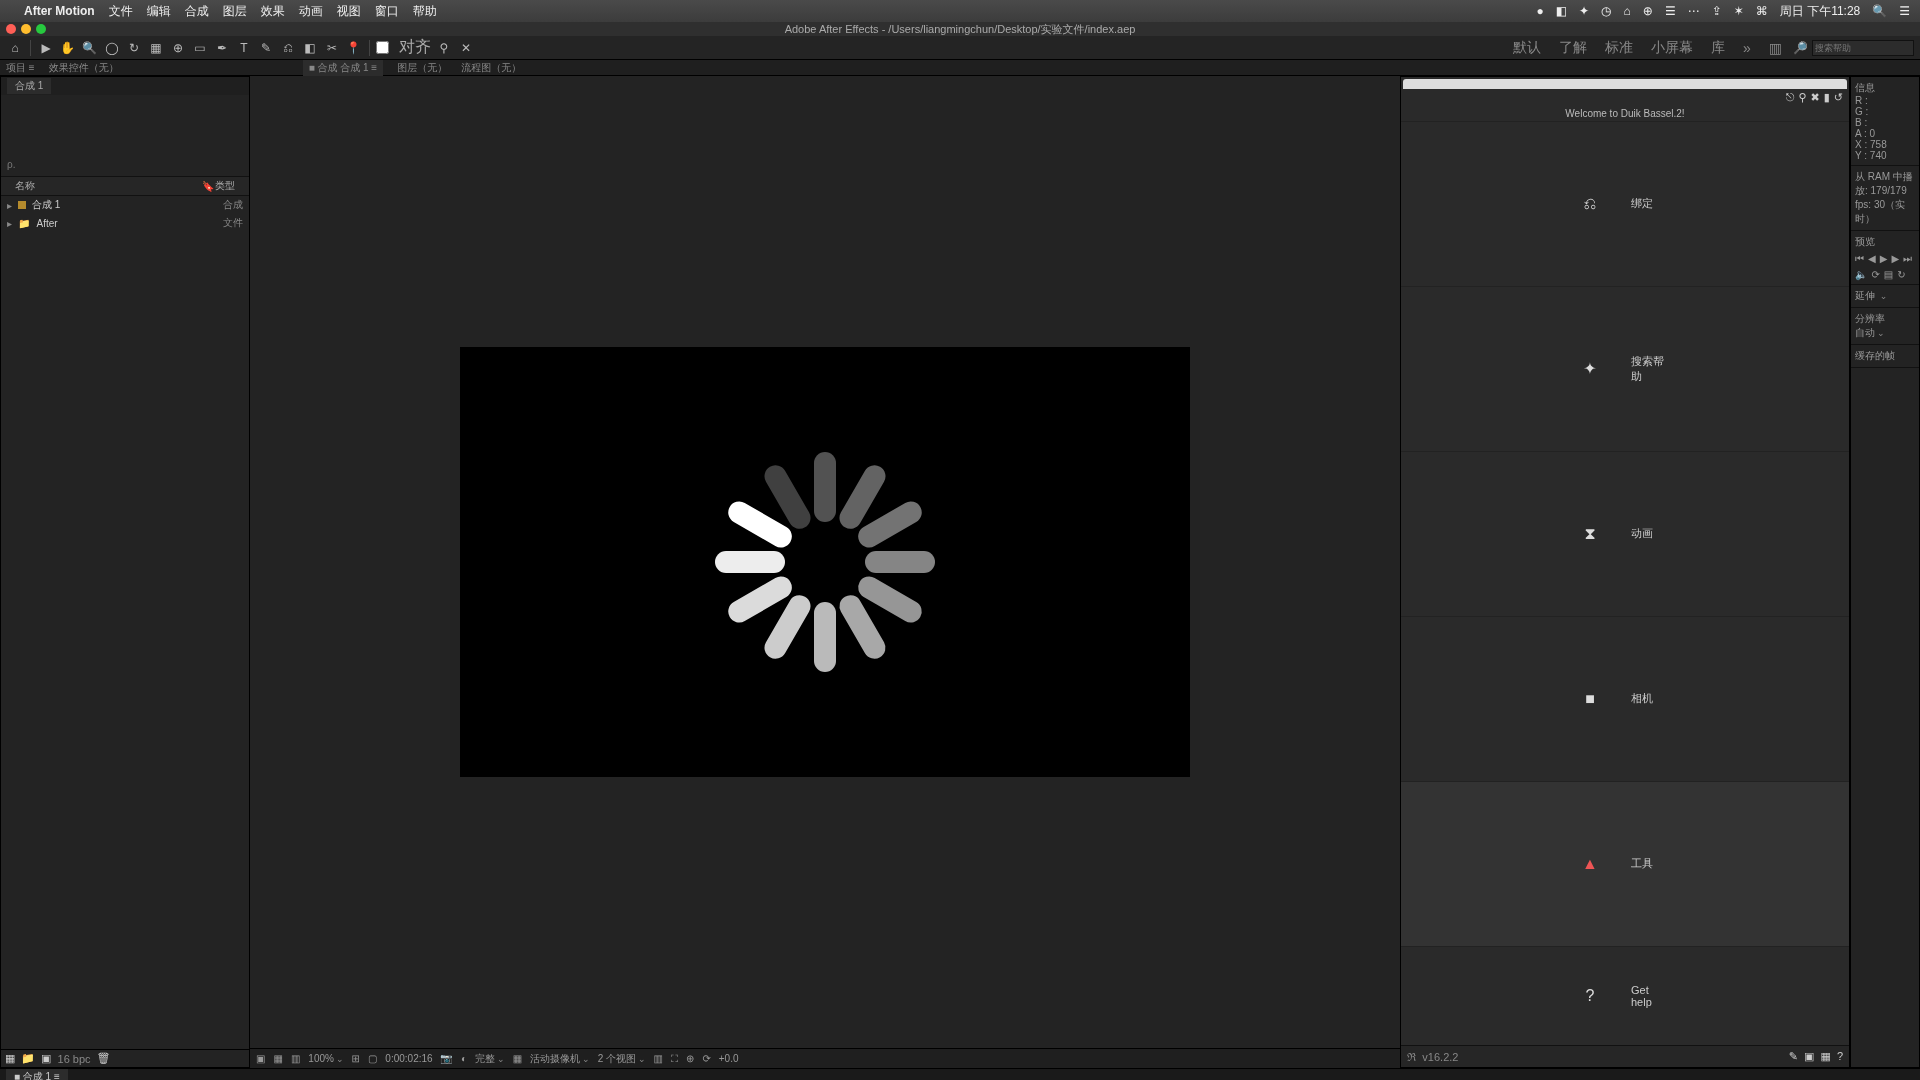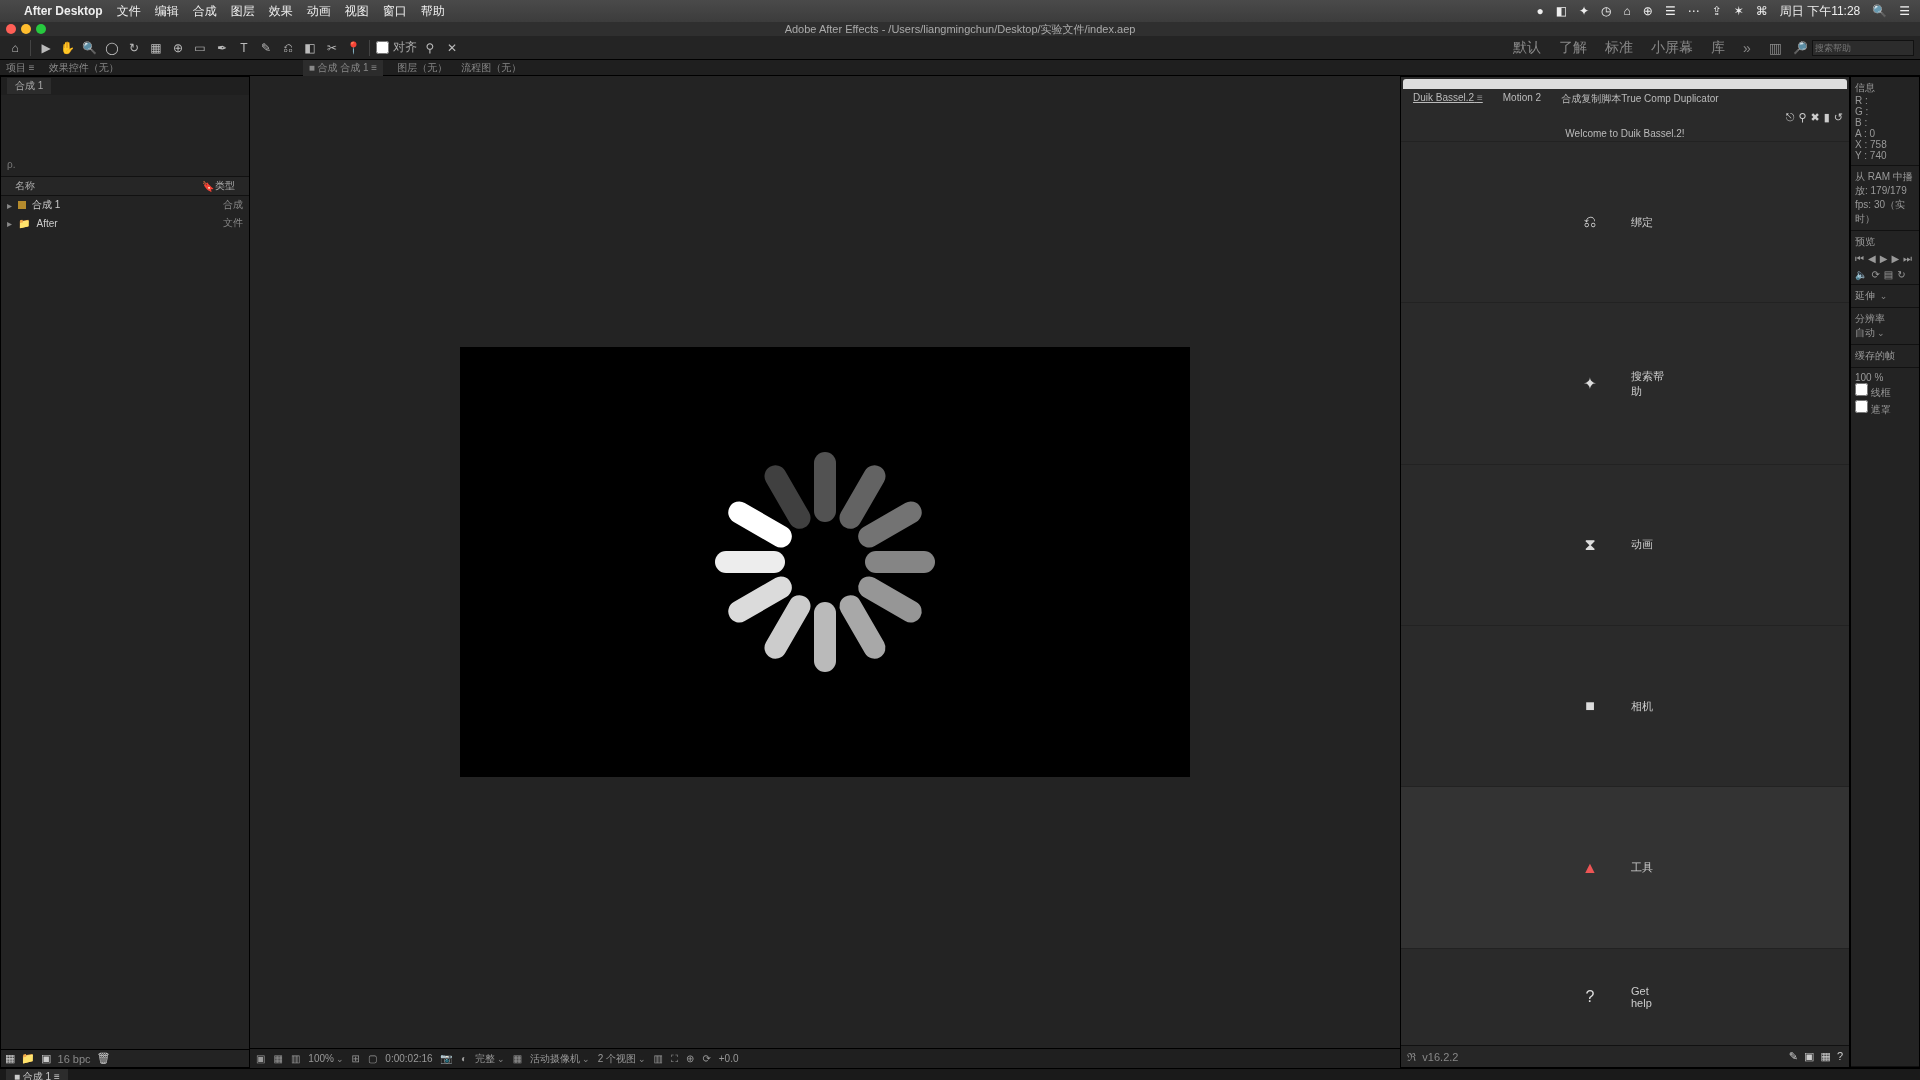--- a/index.html
+++ b/index.html
@@ -15,21 +15,21 @@
   
   .win-title { height:14px; background:#2f2f2f; color:#aaa; font-size:11px; text-align:center; line-height:14px; position:relative; }
   .traffic { position:absolute; left:6px; top:2px; display:flex; gap:5px; }
   .tl { width:10px; height:10px; border-radius:50%; }
   .tl.r{background:#ff5f56;} .tl.y{background:#ffbd2e;} .tl.g{background:#27c93f;}
 
   
   .toolbar { height:24px; background:#242424; border-bottom:1px solid #000; display:flex; align-items:center; padding:0 6px; gap:4px; }
   .tool-ico { width:18px; height:18px; display:flex; align-items:center; justify-content:center; color:#bbb; font-size:12px; border-radius:2px; }
   .tool-sep { width:1px; height:16px; background:#444; margin:0 2px; }
-  .tool-text { font-size:12px; color:#aaa; }
+  .tool-text { font-size:16px; color:#aaa; margin-left:6px; }
 
   
   .ws-tabs { margin-left:auto; display:flex; gap:2px; align-items:center; }
   .ws-tab { padding:2px 8px; font-size:14px; color:#888; }
 
   
   .second-bar { height:16px; background:#1f1f1f; border-bottom:1px solid #000; display:flex; align-items:center; padding:0 6px; gap:14px; font-size:10px; color:#888; }
 
   
   .main { display:flex; height: calc(1080px - 22px - 14px - 24px - 16px - 12px); }
@@ -92,21 +92,21 @@
 
   
   .muted{color:#888;}
   .chev::after{content:"⌄"; font-size:9px; margin-left:2px; color:#888;}
 </style>
 </head>
 <body>
 
 <div class="mac-menubar">
   <span class="apple"></span>
-  <span class="app">After Desktop</span>
+  <span class="app">After Motion</span>
   <span>文件</span>
   <span>编辑</span>
   <span>合成</span>
   <span>图层</span>
   <span>效果</span>
   <span>动画</span>
   <span>视图</span>
   <span>窗口</span>
   <span>帮助</span>
   <div class="mac-right">
@@ -256,25 +256,20 @@
       <span>⛶</span>
       <span>⊕</span>
       <span>⟳</span>
       <span>+0.0</span>
     </div>
   </div>
 
   <div class="right-col">
     <div class="duik-col">
       <div class="duik-win"></div>
-      <div class="duik-tabs">
-        <div class="dt active"><span>Duik Bassel.2</span> <span class="muted">≡</span></div>
-        <div class="dt">Motion 2</div>
-        <div class="dt">合成复制脚本True Comp Duplicator</div>
-      </div>
       <div class="duik-toolbar">
         <span>⎋</span>
         <span>⚲</span>
         <span>✖</span>
         <span>▮</span>
         <span>↺</span>
       </div>
       <div class="duik-welcome">Welcome to Duik Bassel.2!</div>
       <div class="duik-body">
         <div class="duik-row">
@@ -347,25 +342,20 @@
         </div>
       </div>
       <div class="info-sect"><span>延伸</span> <span class="chev"></span></div>
       <div class="info-sect">
           <div>分辨率</div>
           <div class="chev">自动</div>
         </div>
       <div class="info-sect">
           <div>缓存的帧</div>
         </div>
-      <div class="info-sect" style="flex:1;">
-        <div>100 %</div>
-        <div><input type="checkbox" style=""> <span>线框</span></div>
-        <div><input type="checkbox" style=""> <span>遮罩</span></div>
-      </div>
     </div>
   </div>
 </div>
 
 <div class="timeline">
   <div class="tl-tabs">
       <div class="tab"><span>■ </span><span>合成 1</span><span> ≡</span></div>
     </div>
 
 </div>

